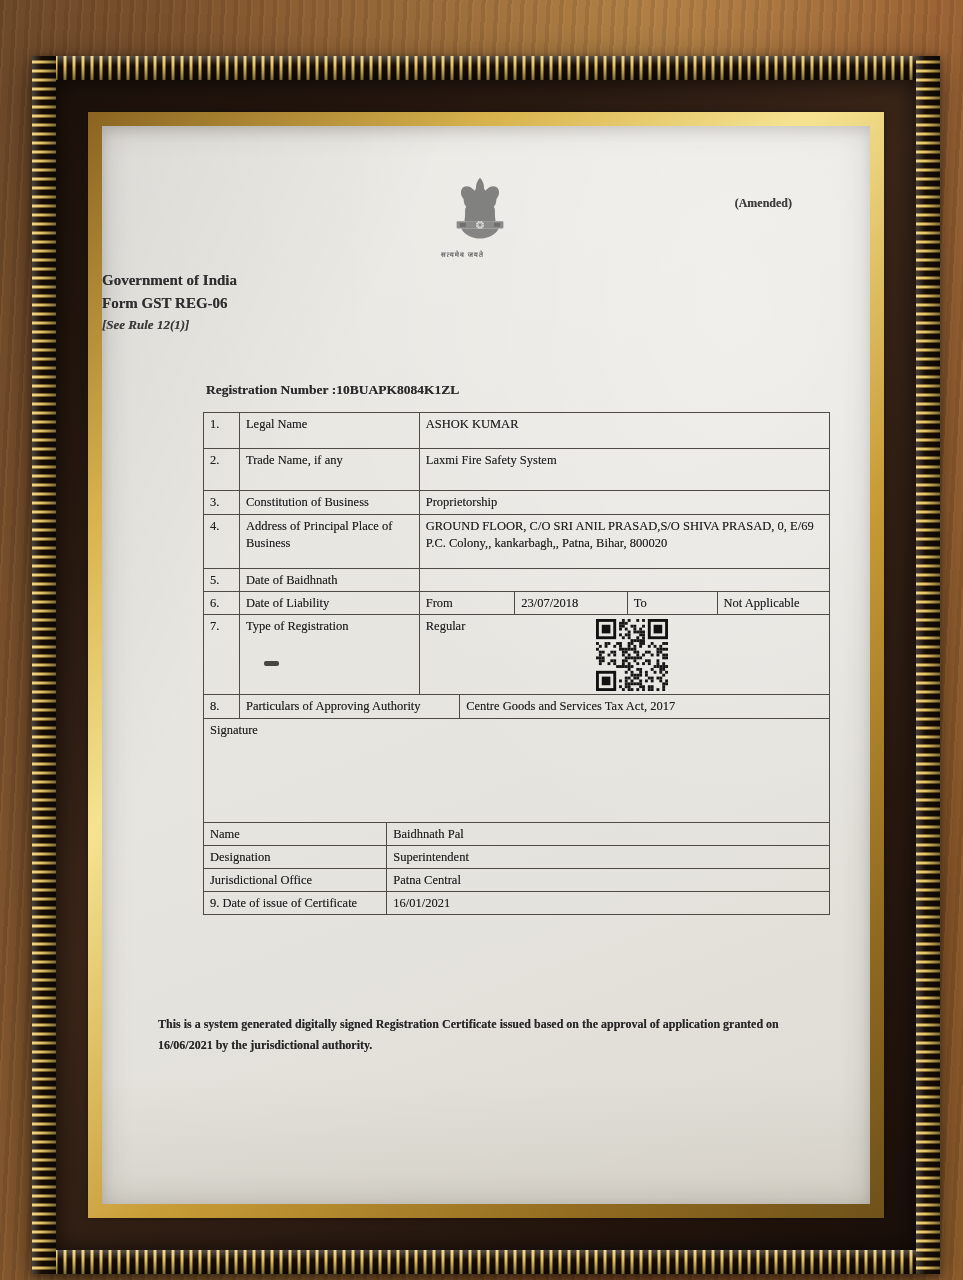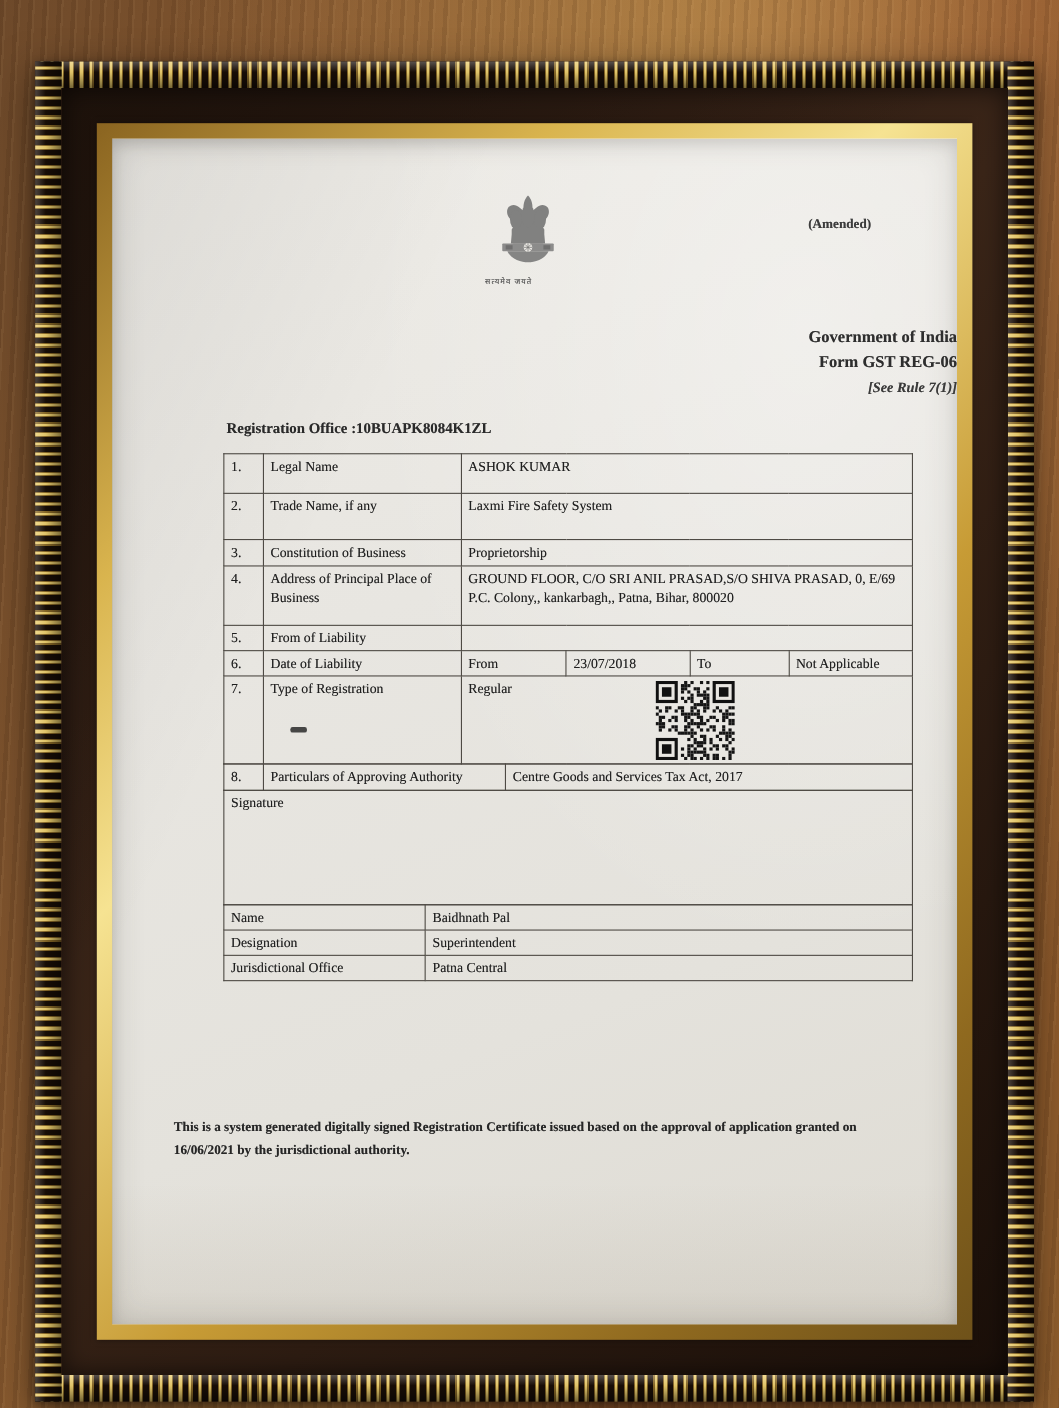--- a/index.html
+++ b/index.html
@@ -54,21 +54,21 @@
   .doc { position:absolute; inset:0; text-shadow:0 0 0.6px rgba(50,50,50,0.55); }
 
   .amended { position:absolute; top:70px; right:78px; font-size:12px; font-weight:bold; color:#3c3c3c; }
 
   .emblem-wrap { position:absolute; top:50px; left:50%; transform:translateX(-50%);
     width:90px; }
   .emblem-wrap svg { filter:blur(0.4px); opacity:0.82; }
   .motto { display:block; font-size:7px; color:#5a5a5a; letter-spacing:1px;
     filter:blur(0.7px); margin-top:-2px; }
 
-  .headings { position:absolute; top:146px; left:12px; right:0; text-align:right;margin-top:27px; }
+  .headings { position:absolute; top:146px; left:0; right:0; text-align:left; }
   .h-gov  { font-size:15px; font-weight:bold; color:#2e2e2e; }
   .h-form { font-size:15px; font-weight:bold; color:#2e2e2e; margin-top:6px; }
   .h-rule { font-size:13px; font-weight:bold; font-style:italic; color:#3a3a3a; margin-top:5px; }
   .h-title{ position:absolute; top:218px; left:0; right:0; text-align:center;
     font-size:15px; font-weight:bold; color:#2a2a2a; }
 
   .regnum { position:absolute; top:256px; left:104px; font-size:13.5px; font-weight:bold; color:#2a2a2a; }
 
   .tables { position:absolute; top:287px; left:101px; width:559px; }
   table { border-collapse:collapse; table-layout:fixed; width:627px; margin-top:-1px; }
@@ -127,25 +127,25 @@
               <line x1="46.5" y1="59" x2="53.5" y2="66"></line>
               <line x1="46.5" y1="66" x2="53.5" y2="59"></line>
             </g>
           </svg>
           <span class="motto">सत्यमेव जयते</span>
         </div>
 
         <div class="headings">
           <div class="h-gov">Government of India</div>
           <div class="h-form">Form GST REG-06</div>
-          <div class="h-rule">[See Rule 7(1)]</div>
+          <div class="h-rule">[See Rule 12(1)]</div>
         </div>
 
         <div class="regnum">
-          <span>Registration Office :</span><span>10BUAPK8084K1ZL</span>
+          <span>Registration Number :</span><span>10BUAPK8084K1ZL</span>
         </div>
 
         <div class="tables">
 
           <table class="tA">
             <colgroup>
                 <col>
                 <col>
                 <col>
                 <col>
@@ -168,21 +168,21 @@
               <td>Constitution of Business</td>
               <td colspan="4">Proprietorship</td>
             </tr>
             <tr>
               <td style="height:54px">4.</td>
               <td>Address of Principal Place of Business</td>
               <td colspan="4">GROUND FLOOR, C/O SRI ANIL PRASAD,S/O SHIVA PRASAD, 0, E/69 P.C. Colony,, kankarbagh,, Patna, Bihar, 800020</td>
             </tr>
             <tr>
               <td style="height:23px">5.</td>
-              <td>From of Liability</td>
+              <td>Date of Baidhnath</td>
               <td colspan="4"></td>
             </tr>
             <tr>
               <td style="height:23px">6.</td>
               <td>Date of Liability</td>
               <td>From</td>
               <td>23/07/2018</td>
               <td>To</td>
               <td>Not Applicable</td>
             </tr>
@@ -437,20 +437,24 @@
               <td>Baidhnath Pal</td>
             </tr>
             <tr>
               <td style="height:22px">Designation</td>
               <td>Superintendent</td>
             </tr>
             <tr>
               <td style="height:22px">Jurisdictional Office</td>
               <td>Patna Central</td>
             </tr>
+            <tr>
+              <td style="height:22px">9. Date of issue of Certificate</td>
+              <td>16/01/2021</td>
+            </tr>
           </tbody>
             </table>
 
         </div>
 
         <div class="footer">This is a system generated digitally signed Registration Certificate issued based on the approval of application granted on 16/06/2021 by the jurisdictional authority.</div>
 
       </div>
     </div>
   </div>

